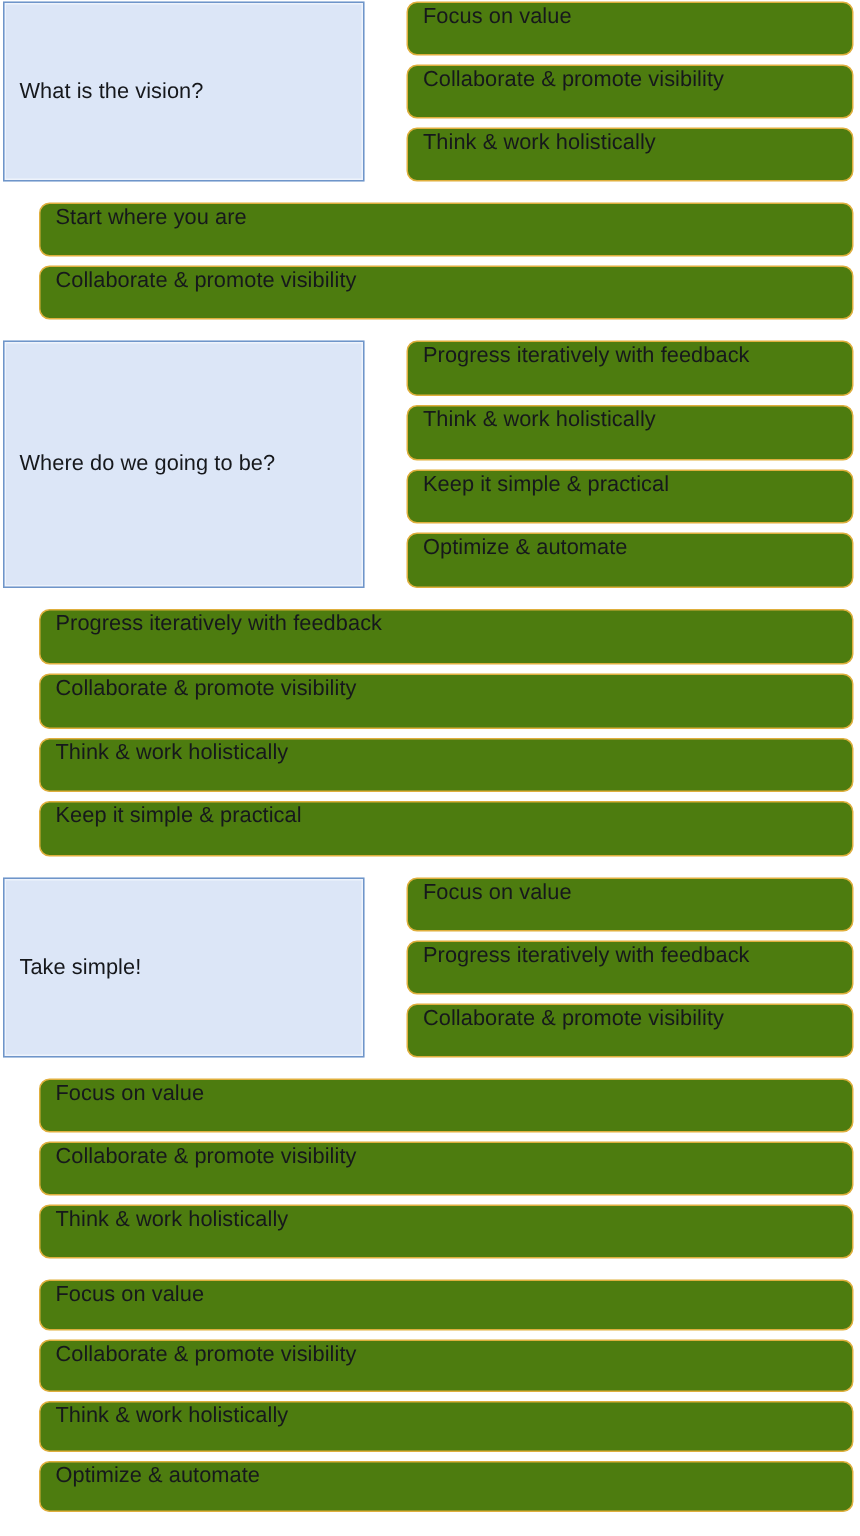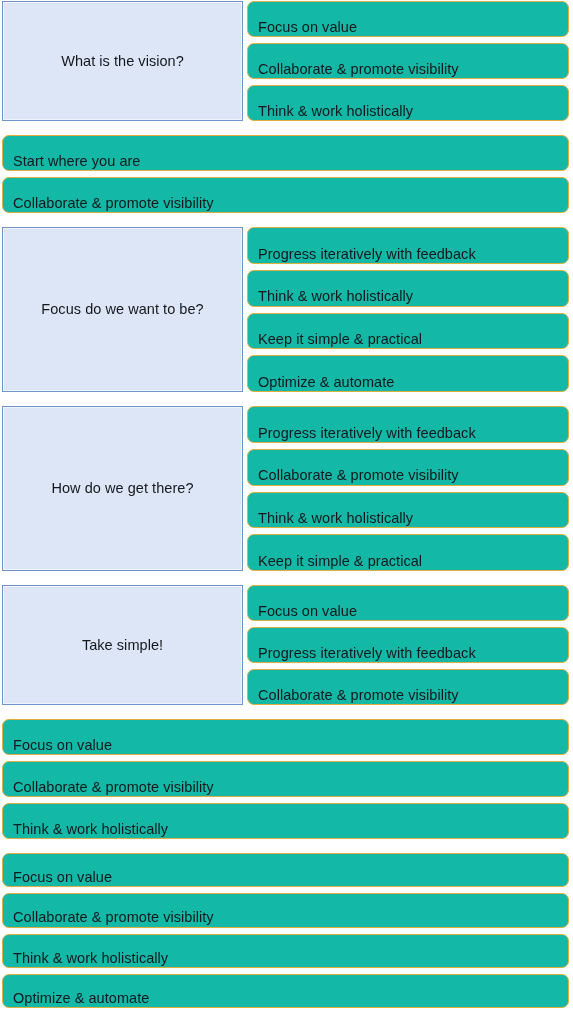--- a/index.html
+++ b/index.html
@@ -37,21 +37,20 @@
   
   .question-cell {
     width: 241px;
     flex: 0 0 241px;
     box-sizing: border-box;
     background: #dce6f7;
     border: 1px solid #6f95c9;
     box-shadow: inset 0 0 0 1px #eef3fc;
     display: flex;
     align-items: center;
-    justify-content: center;
     text-align: center;
     padding: 4px 10px;
   }
   .question-text {
     font-size: 14.5px;
     line-height: 1.28;
     color: #16181c;
     letter-spacing: 0.05px;
   }
 
@@ -61,26 +60,27 @@
     display: flex;
     flex-direction: column;
     justify-content: space-between;
     gap: 6px;
     min-width: 0;
   }
   .principle {
     box-sizing: border-box;
     flex: 1 1 0;
     min-height: 0;
-    background: #14b8a6;
+    background: #4d7c0f;
     border: 1.6px solid #dfaf3d;
     border-radius: 7px;
     display: flex;
-    align-items: flex-end;
+    align-items: flex-start;
     padding: 0 10px;
+    margin-left: 24px;
   }
   .principle-text {
     font-size: 14.5px;
     line-height: 1.25;
     color: #16181c;
     letter-spacing: 0.05px;
     white-space: nowrap;
   }
 
   
@@ -120,42 +120,39 @@
         <span class="principle-text">Start where you are</span>
       </div>
       <div class="principle">
         <span class="principle-text">Collaborate &amp; promote visibility</span>
       </div>
     </div>
   </div>
 
   <div class="row r2">
     <div class="question-cell">
-      <span class="question-text">Focus do we want to be?</span>
+      <span class="question-text">Where do we going to be?</span>
     </div>
     <div class="principles">
       <div class="principle">
         <span class="principle-text">Progress iteratively with feedback</span>
       </div>
       <div class="principle">
         <span class="principle-text">Think &amp; work holistically</span>
       </div>
       <div class="principle">
         <span class="principle-text">Keep it simple &amp; practical</span>
       </div>
       <div class="principle">
         <span class="principle-text">Optimize &amp; automate</span>
       </div>
     </div>
   </div>
 
   <div class="row r3">
-    <div class="question-cell">
-      <span class="question-text">How do we get there?</span>
-    </div>
     <div class="principles">
       <div class="principle">
         <span class="principle-text">Progress iteratively with feedback</span>
       </div>
       <div class="principle">
         <span class="principle-text">Collaborate &amp; promote visibility</span>
       </div>
       <div class="principle">
         <span class="principle-text">Think &amp; work holistically</span>
       </div>

